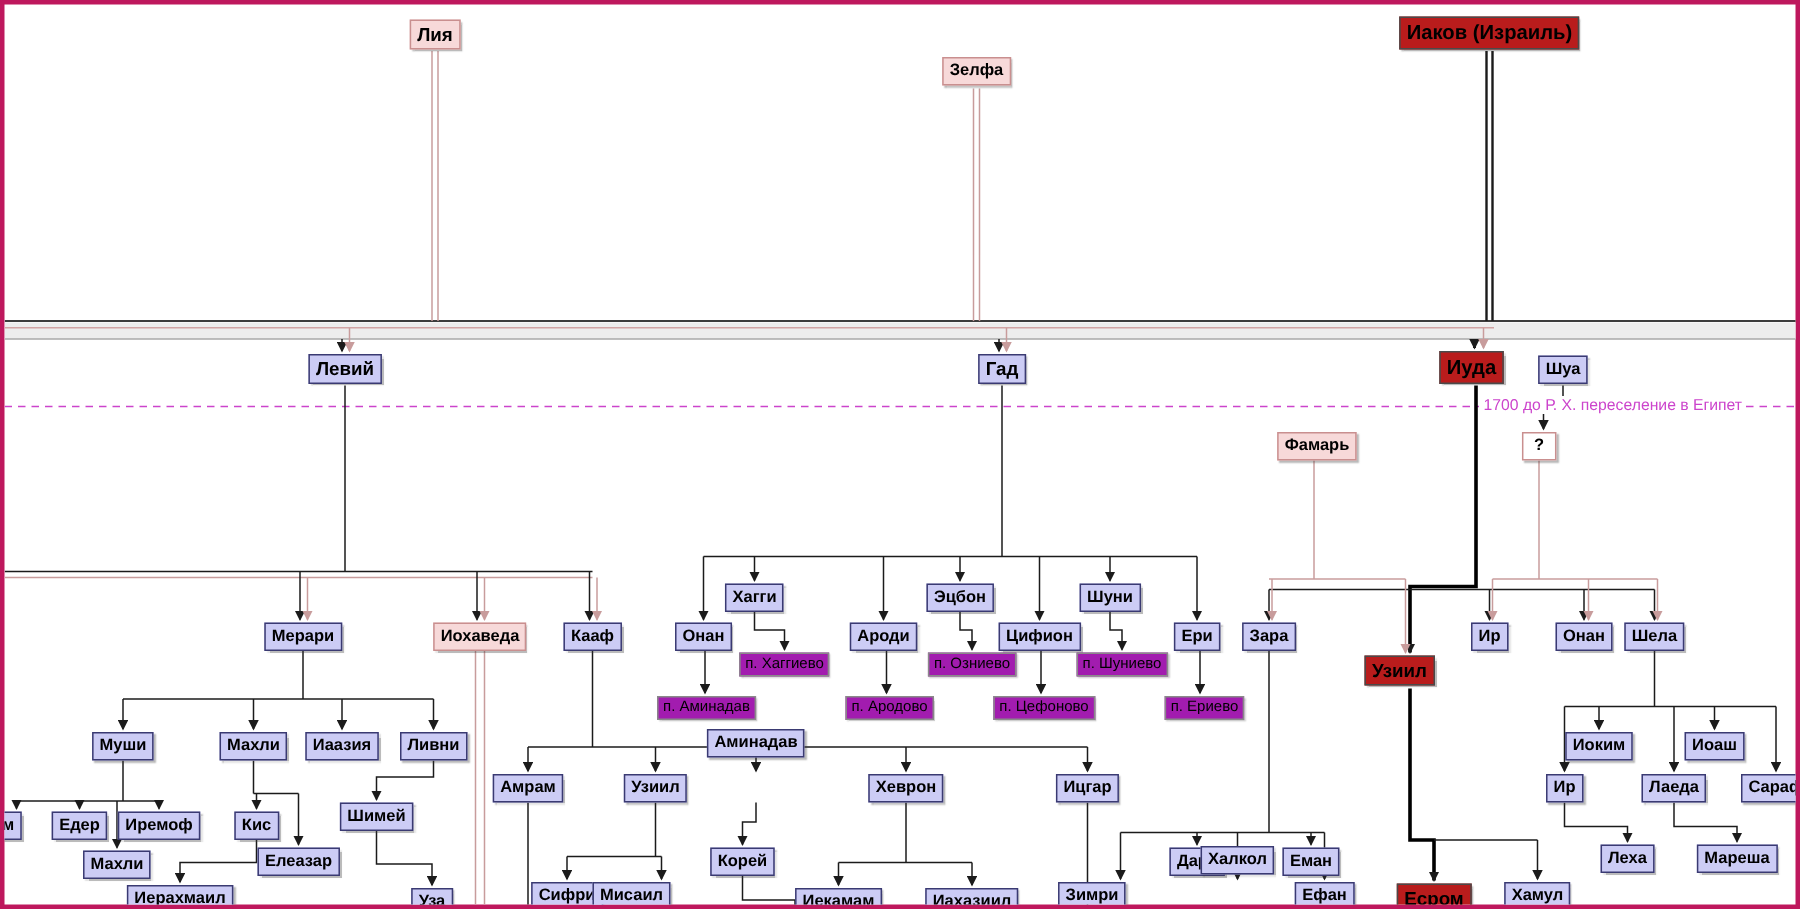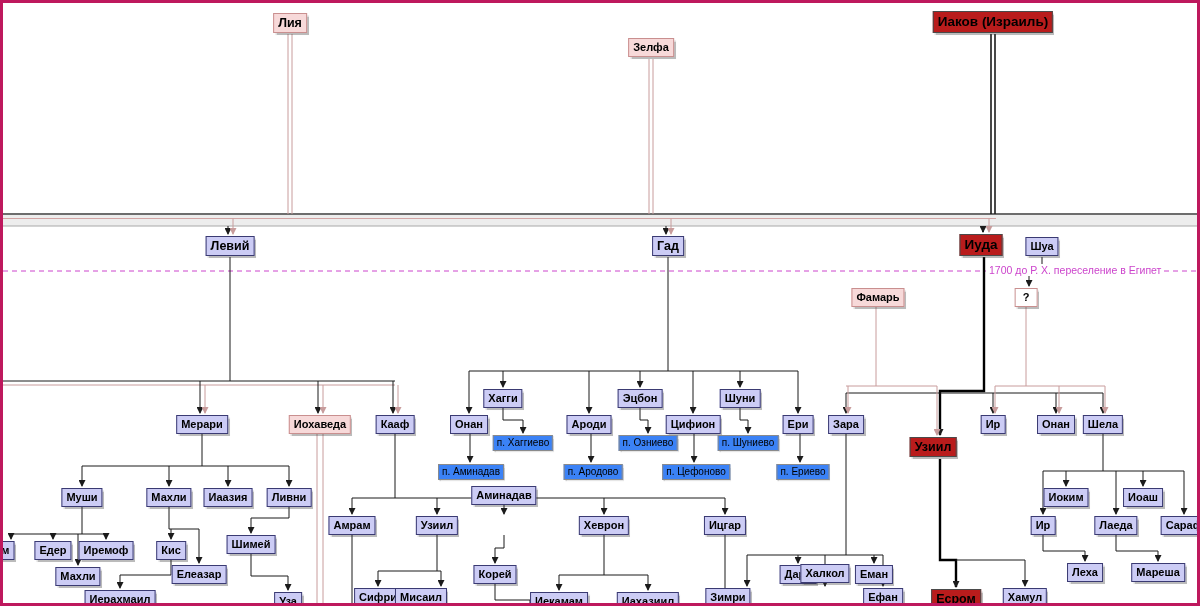--- a/index.html
+++ b/index.html
@@ -6,21 +6,21 @@
   #stage{position:relative;width:1200px;height:606px;background:#ffffff;overflow:hidden;
          border:3px solid #be185d;box-sizing:border-box;
          font-family:"Liberation Sans",sans-serif}
   #wires{position:absolute;left:0;top:0}
   .n{position:absolute;transform:translateX(-50%);font-weight:bold;font-size:11px;line-height:1.15;
      color:#000;padding:2px 4px;border:1px solid #3a3a72;background:#ccccf5;white-space:nowrap;
      box-shadow:1.5px 1.5px 1px rgba(60,60,60,.35);cursor:default}
   .f{background:#f7d9d9;border-color:#c98f8f}
   .y{background:#b91c1c;border-color:#4a4a4a}
   .q{background:#ffffff;border-color:#c98f8f;padding:2px 7px}
-  .c{background:#3b82f6;border-color:#8a8a8a;font-weight:normal;font-size:10px;padding:1px 3px;
+  .c{background:#a21caf;border-color:#8a8a8a;font-weight:normal;font-size:10px;padding:1px 3px;
      box-shadow:1px 1px 1px rgba(60,60,60,.25)}
   .md{font-size:12.5px}
   .lg{font-size:13.5px}
   .tl{position:absolute;left:983px;top:261px;font-size:10.5px;color:#cc44cc;background:#ffffff;
       padding:0 3px;white-space:nowrap}
 </style>
 </head>
 <body>
 
 <div id="stage">

